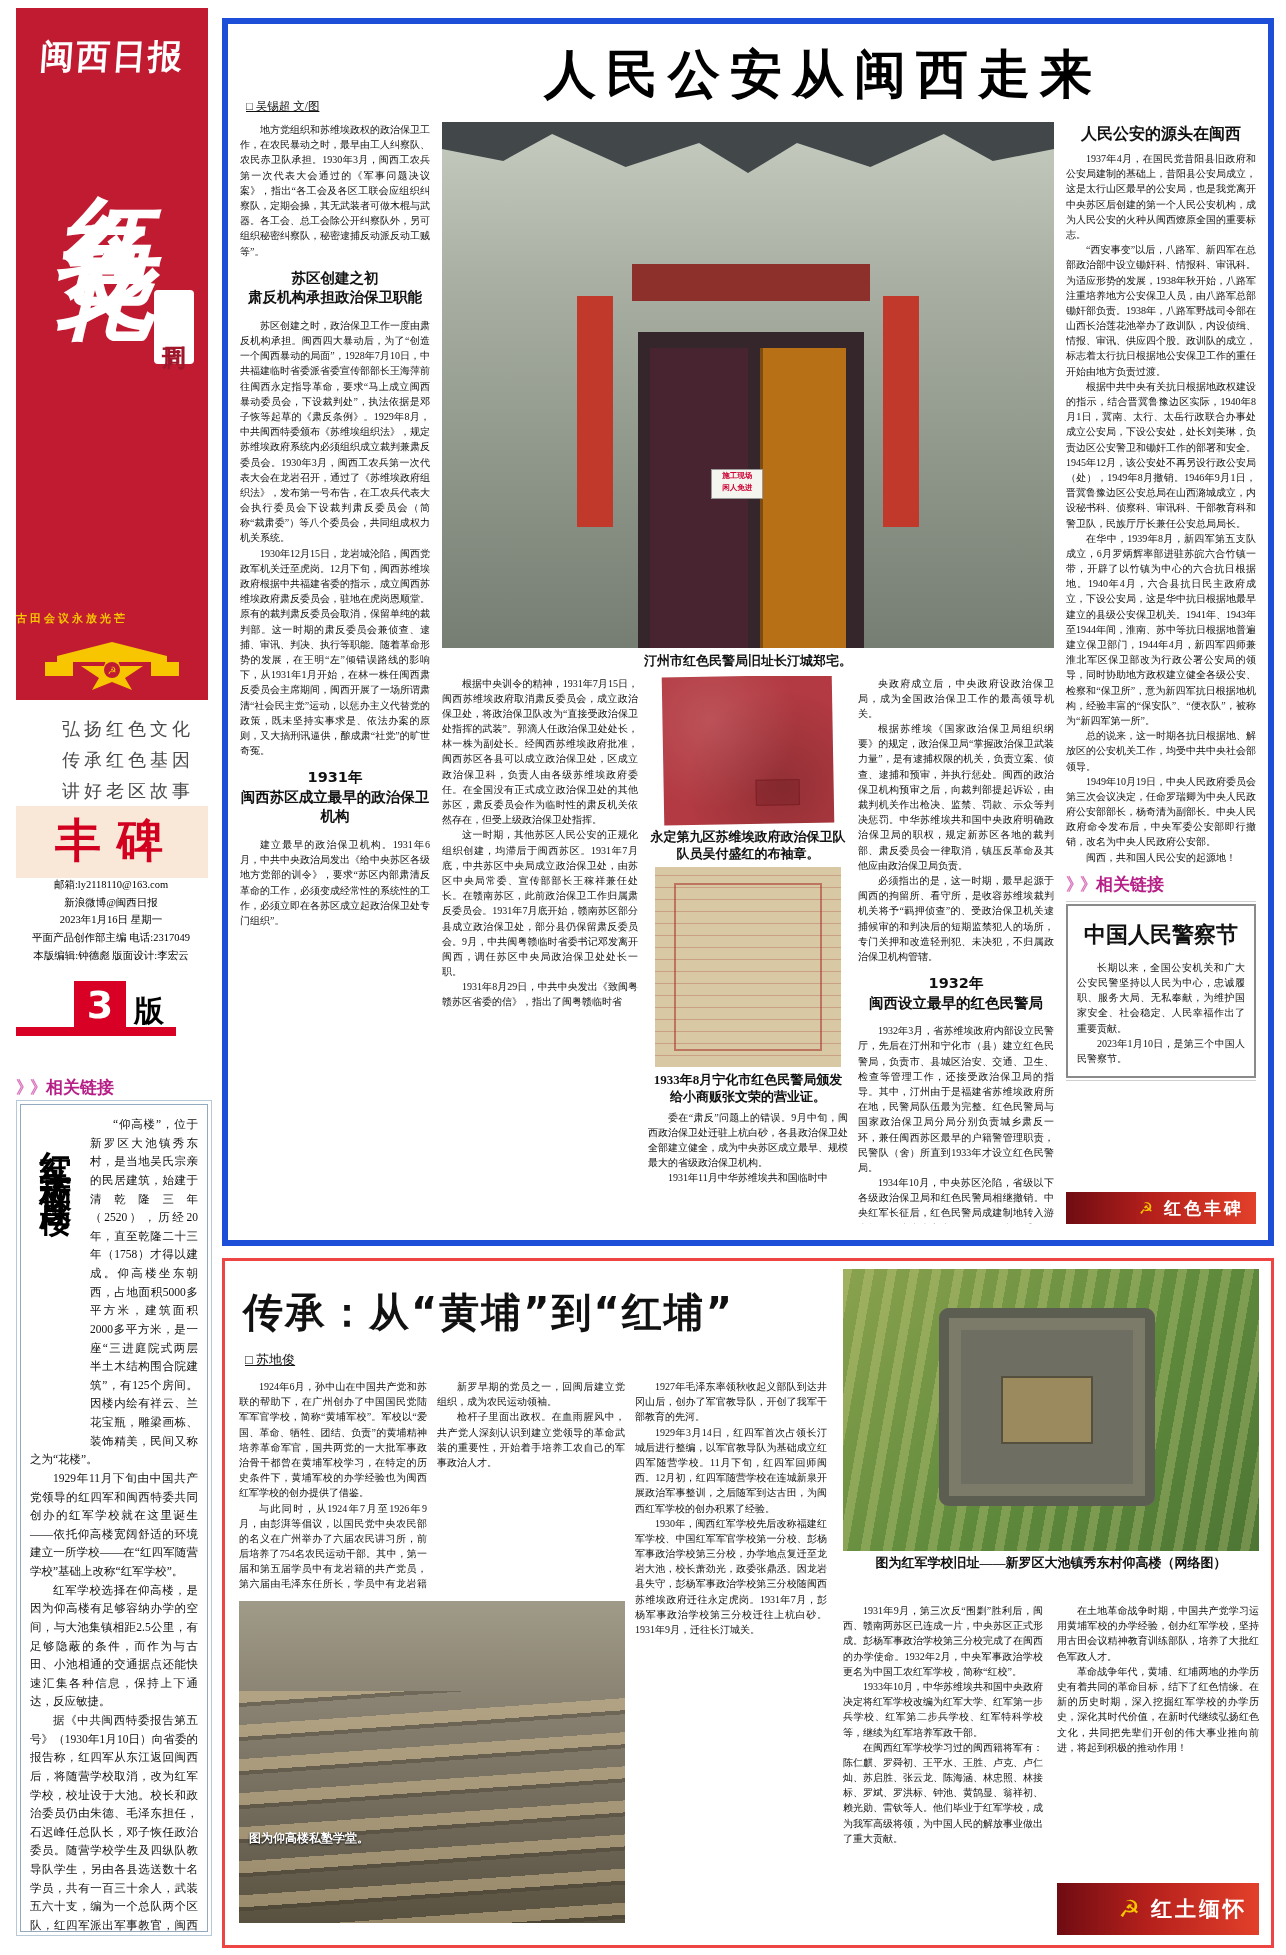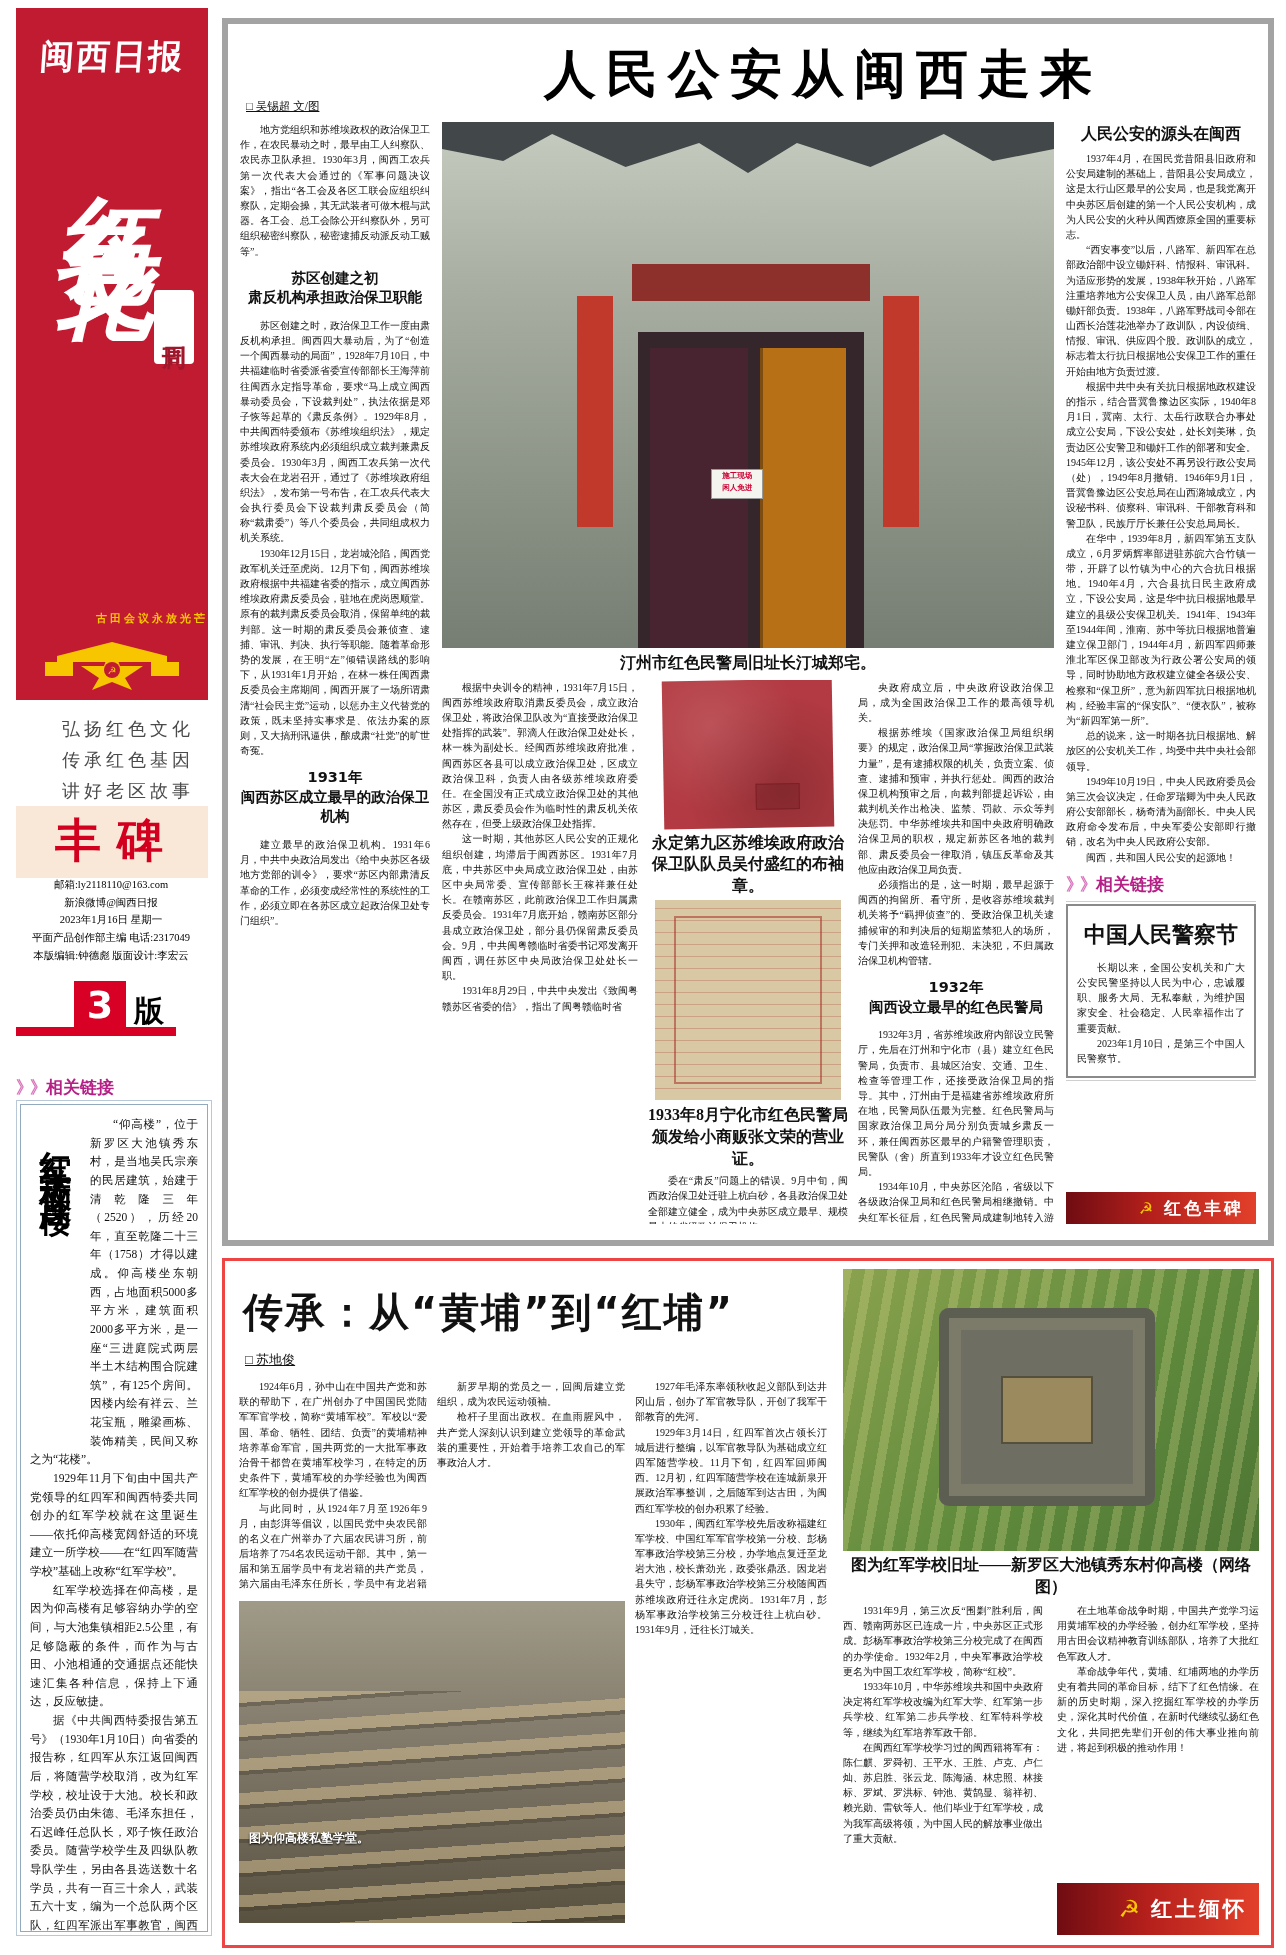--- a/index.html
+++ b/index.html
@@ -10,21 +10,21 @@
   
   #masthead { left:16px; top:8px; width:192px; height:692px; background:#c11b32; color:#fff; overflow:hidden; }
   .paper-name { text-align:center; font-size:34px; font-weight:bold; letter-spacing:2px; margin-top:26px;
     font-family:"DejaVu Sans",sans-serif; transform:skewX(-4deg); }
   .calligraphy { writing-mode:vertical-rl; text-orientation:upright; font-size:96px; line-height:1;
     position:absolute; left:42px; top:110px; letter-spacing:18px; font-weight:bold; font-style:italic;
     font-family:"DejaVu Serif",serif; }
   .seal { position:absolute; right:14px; top:282px; width:40px; height:74px; background:#fff; border-radius:4px;
     display:flex; align-items:center; justify-content:center; }
   .seal span { writing-mode:vertical-rl; text-orientation:upright; color:#a0172b; font-weight:bold; font-size:24px; }
-  .emblem { position:absolute; left:0; right:0; bottom:8px; text-align:right; color:#f7c600; }
+  .emblem { position:absolute; left:0; right:0; bottom:8px; text-align:left; color:#f7c600; }
   .emblem .arc { font-size:11px; font-weight:bold; letter-spacing:3px; }
   .emblem svg { display:block; margin:2px auto 0; }
   #slogans { left:34px; top:714px; width:160px; font-size:18px; color:#4a4a4a; line-height:1.72;
     letter-spacing:4px; text-align:right; }
   #fengbei { left:16px; top:806px; width:192px; background:#f9e8d8; text-align:center; padding:4px 0 6px; }
   #fengbei .t { color:#d2001e; font-size:46px; font-weight:bold; letter-spacing:16px; padding-left:10px;
     font-family:"DejaVu Serif",serif; }
   #pubinfo { left:6px; top:876px; width:210px; text-align:center; font-size:10.5px; line-height:1.68; color:#000; }
   #page-badge { left:16px; top:972px; width:192px; height:64px; }
   #page-badge .bar { position:absolute; left:0; bottom:0; width:160px; height:9px; background:#d80024; }
@@ -35,35 +35,35 @@
   .rel-tag { color:#b51f86; font-weight:bold; font-size:17px; font-family:"DejaVu Sans",sans-serif; }
   .rel-tag .chev { color:#d977bd; letter-spacing:-3px; margin-right:2px; }
   #side-tag { left:16px; top:1076px; }
   #school-box { left:16px; top:1100px; width:196px; height:836px; border:1px solid #b9c8d6; padding:3px; }
   #school-inner { width:100%; height:100%; border:1px solid #93a9bd; padding:10px 9px; overflow:hidden; }
   .v-title { float:left; writing-mode:vertical-rl; text-orientation:upright; font-weight:bold; font-size:32px;
     letter-spacing:9px; height:300px; margin:10px 12px 8px 4px; color:#000; font-family:"DejaVu Serif",serif; }
   .school-p { font-size:11.5px; line-height:1.62; text-align:justify; text-indent:2em; }
 
   
-  #main-box { left:222px; top:18px; width:1052px; height:1228px; border:6px solid #a3a3a3; background:#fff;
+  #main-box { left:222px; top:18px; width:1052px; height:1228px; border:6px solid #1d4ed8; background:#fff;
     padding:6px 12px 10px; }
   #main-head { position:relative; height:86px; }
   #main-headline { text-align:center; padding-left:150px; font-size:52px; font-weight:bold; letter-spacing:10px;
     font-family:"DejaVu Sans",sans-serif; color:#000; padding-top:10px; }
   #main-byline { position:absolute; left:6px; bottom:2px; font-size:11.5px; text-decoration:underline; }
   #main-cols { display:flex; gap:12px; height:1102px; overflow:hidden; margin-top:6px; }
   .bodytxt { font-size:10px; line-height:1.52; text-align:justify; }
   .bodytxt p { text-indent:2em; }
   .subhead { text-align:center; font-weight:bold; font-size:14.5px; line-height:1.35; margin:10px 0;
     font-family:"DejaVu Sans",sans-serif; }
   #m-col1 { flex:0 0 190px; overflow:hidden; }
   #m-mid { flex:0 0 612px; display:flex; flex-direction:column; }
   #m-col5 { flex:1; display:flex; flex-direction:column; overflow:hidden; }
-  .caption { font-size:16px; font-weight:bold; text-align:center; line-height:1.35; margin:4px 0; }
+  .caption { font-size:13px; font-weight:bold; text-align:center; line-height:1.35; margin:4px 0; }
   #mid-band { display:flex; gap:10px; flex:1; overflow:hidden; margin-top:2px; }
   .mb-col { overflow:hidden; }
   #mb-b { flex:0 0 196px; }
   #mb-c { flex:0 0 200px; }
   #mb-d { flex:0 0 196px; }
 
   
   .photo { position:relative; overflow:hidden; }
   #gate-photo { height:526px; background:linear-gradient(180deg,#c6ccc0 0%,#a9b0a3 30%,#8b9286 70%,#767d72 100%); }
   #gate-photo .eaves { position:absolute; top:0; left:0; right:0; height:150px; background:#42484a;

